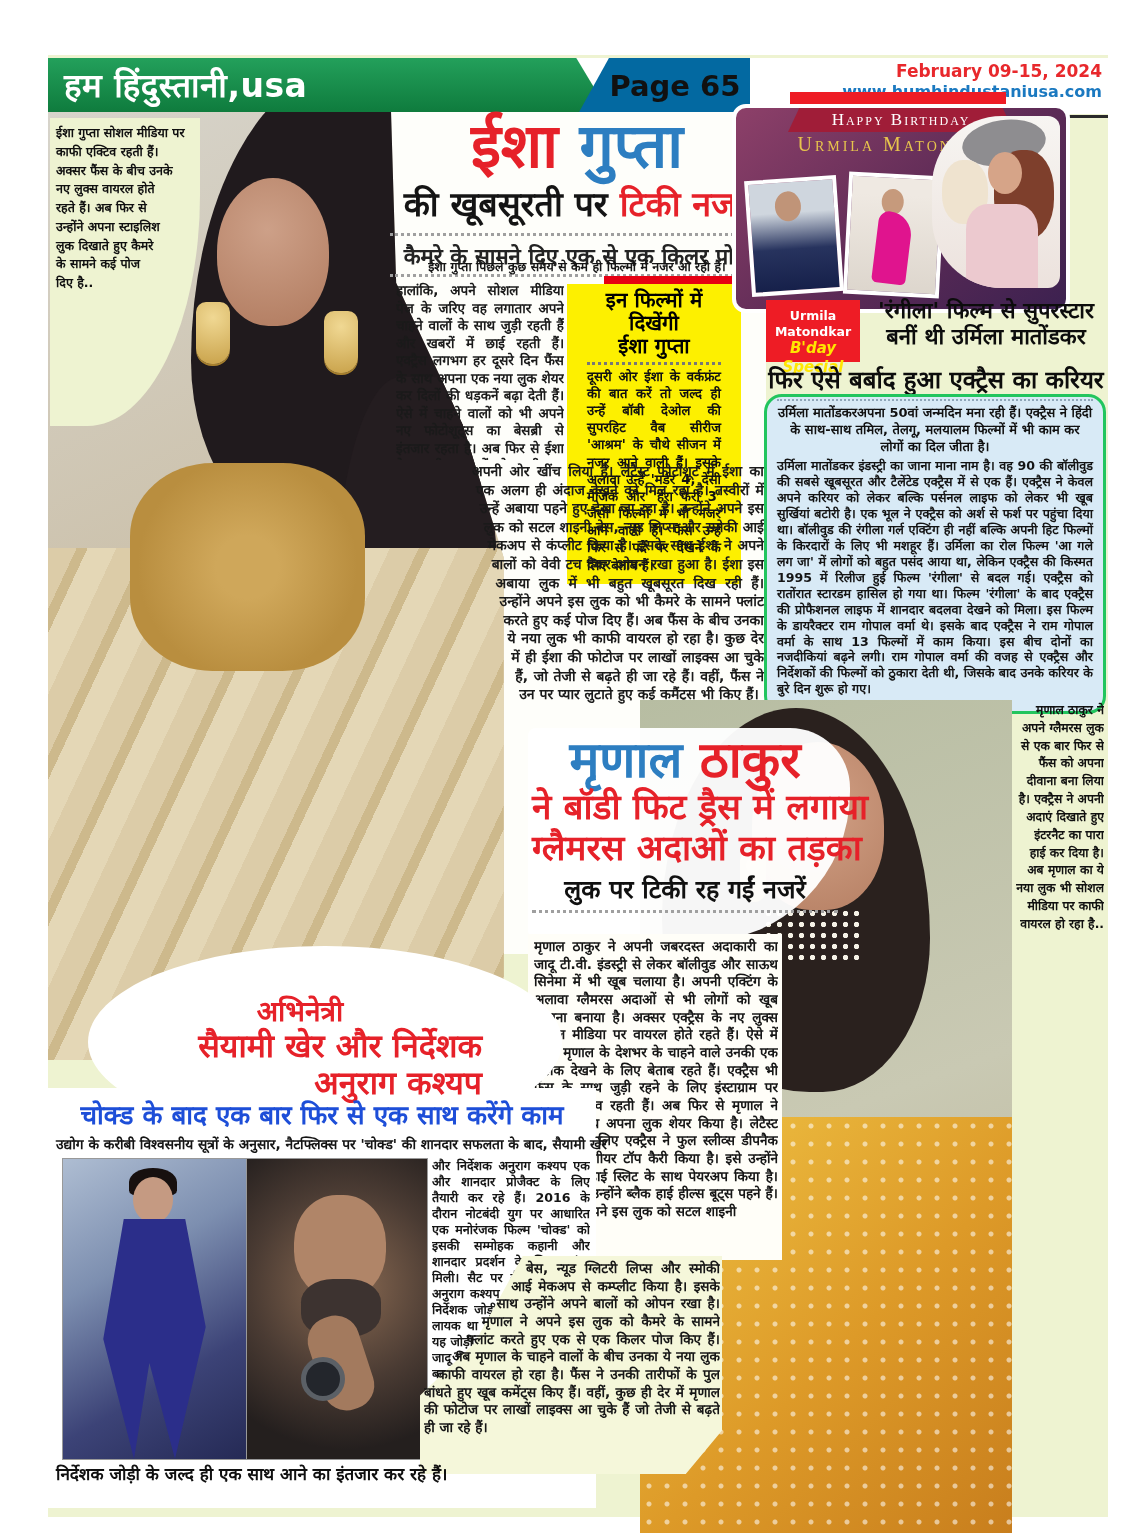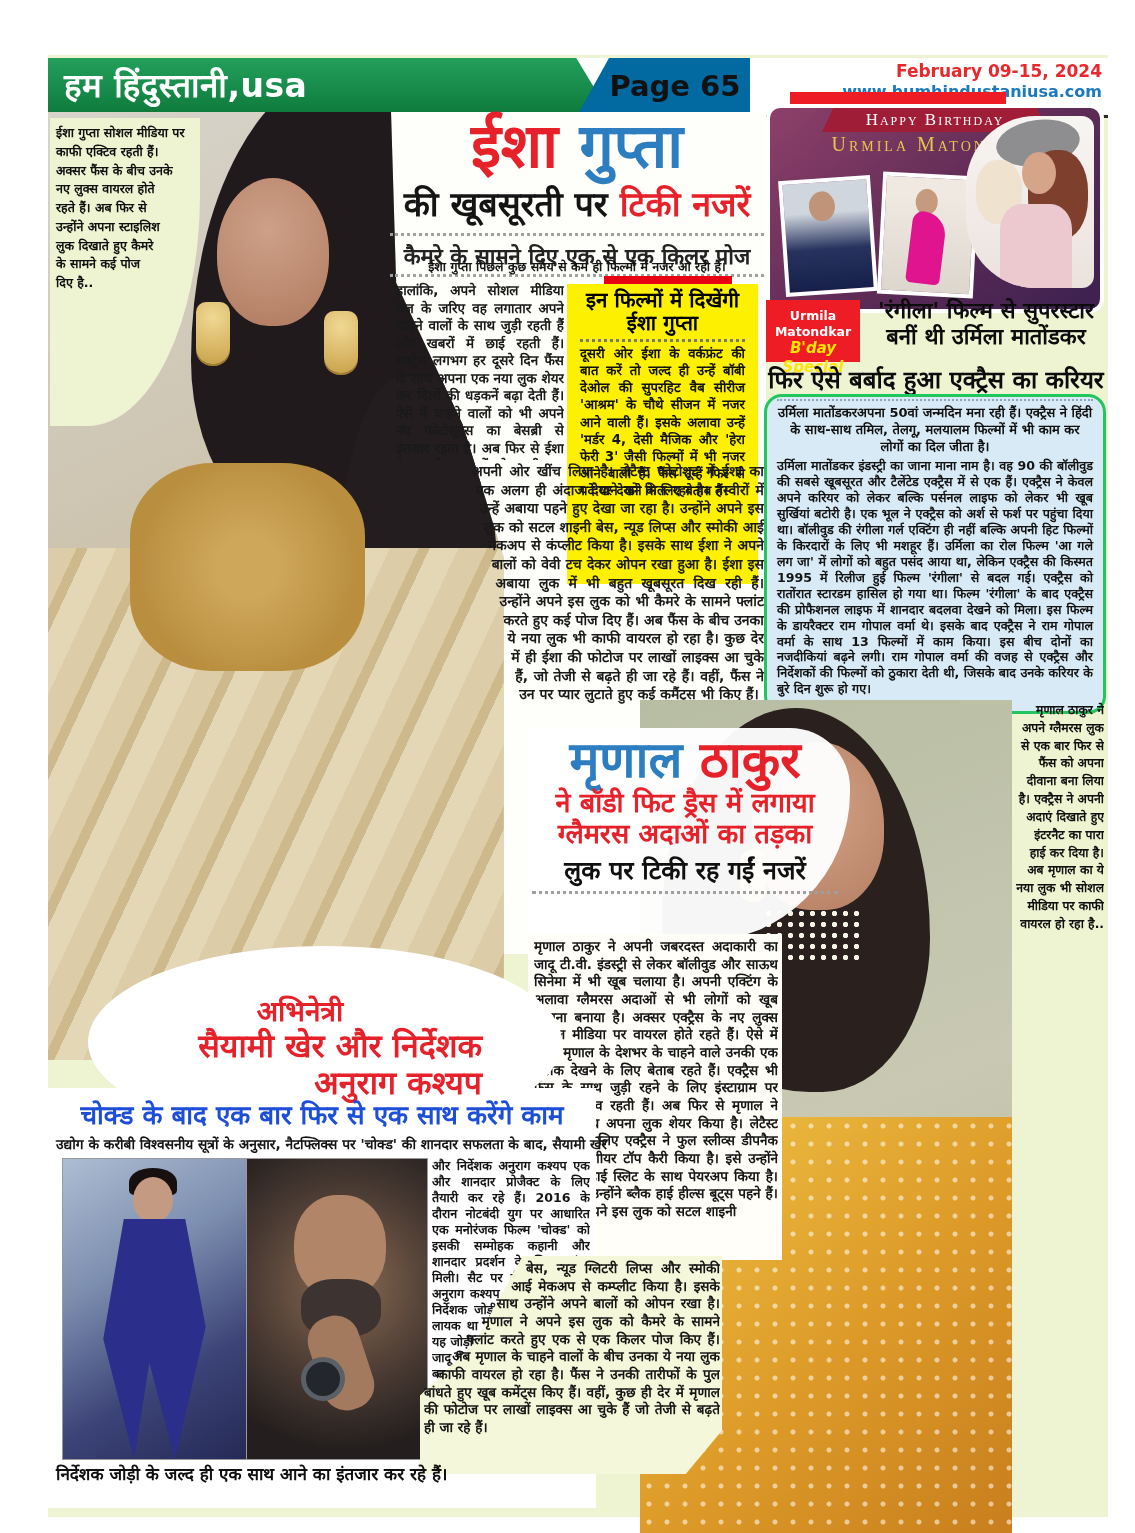--- a/index.html
+++ b/index.html
@@ -57,29 +57,29 @@
 
   .eb1{position:absolute;left:396px;top:282px;width:168px;height:178px;font-size:13.5px;font-weight:600;
       text-align:justify;line-height:1.3;overflow:hidden;color:#1a1a1a;}
   .eb2{position:absolute;left:452px;top:462px;width:312px;height:486px;font-size:14px;font-weight:600;
       text-align:justify;line-height:1.33;overflow:hidden;color:#1a1a1a;}
   .eb2::before{content:"";float:left;width:118px;height:482px;
       shape-outside:polygon(0 0,16px 0,118px 100%,0 100%);}
 
   
   .ybox-bar{position:absolute;left:604px;top:276px;width:128px;height:8px;background:#e60012;}
-  .ybox{position:absolute;left:567px;top:284px;width:191px;height:300px;background:#fdf000;
-      padding:5px 13px;box-sizing:border-box;overflow:hidden;}
+  .ybox{position:absolute;left:567px;top:284px;width:174px;height:300px;background:#fdf000;
+      padding:5px 20px;box-sizing:border-box;overflow:hidden;}
   .yb-t{font-size:20.5px;font-weight:800;text-align:center;line-height:1.12;color:#000;}
   .yb-div{border-top:3px dotted #777;margin:4px 0 3px;}
   .yb-b{font-size:13.2px;font-weight:700;text-align:justify;line-height:1.3;color:#111;}
 
   
   .u-bar{position:absolute;left:790px;top:92px;width:216px;height:15px;background:#ee1c25;}
-  .u-card{position:absolute;left:766px;top:104px;width:338px;height:209px;border-radius:14px;
+  .u-card{position:absolute;left:732px;top:104px;width:338px;height:209px;border-radius:14px;
       background:linear-gradient(140deg,#8d4069 0%,#5d2b56 55%,#3c2150 100%);
       border:4px solid #fff;box-sizing:border-box;overflow:hidden;}
   .u-banner{margin:0 auto;width:226px;background:#a01d38;clip-path:polygon(5% 0,95% 0,100% 100%,0 100%);
       text-align:center;color:#fff;font-family:"Liberation Serif",serif;font-variant:small-caps;
       font-size:17px;letter-spacing:2px;padding:2px 0;}
   .u-name{text-align:center;color:#e7c44c;font-family:"Liberation Serif",serif;font-variant:small-caps;
       font-size:20px;letter-spacing:3px;margin-top:1px;}
   .up1{position:absolute;left:12px;top:70px;width:84px;height:108px;border:4px solid #fff;transform:rotate(-4deg);
       background:linear-gradient(180deg,#cfd6de 28%,#27335e 62%,#16204a);}
   .up1::after{content:"";position:absolute;left:30%;top:8%;width:26px;height:30px;background:#c09478;border-radius:50%;}
@@ -129,21 +129,21 @@
   .m-hand{position:absolute;left:4%;top:34%;width:66px;height:160px;background:#cfa184;
       border-radius:40px;transform:rotate(14deg);}
 
   .cap-mru{position:absolute;left:1016px;top:702px;width:88px;height:312px;
       font-size:12.3px;font-weight:700;line-height:1.45;text-align:right;color:#101010;overflow:hidden;}
 
   .panel-mru{position:absolute;left:528px;top:728px;width:322px;height:214px;
       background:rgba(255,255,255,.96);border-radius:8px 60px 150px 12px;}
   .head-mru{position:absolute;left:532px;top:734px;width:306px;text-align:center;}
   .mh-t1{font-size:50px;font-weight:800;line-height:1.05;white-space:nowrap;}
-  .mh-t2{font-size:27px;font-weight:800;color:#e62129;line-height:1.18;white-space:nowrap;}
+  .mh-t2{font-size:35px;font-weight:800;color:#e62129;line-height:1.18;white-space:nowrap;}
   .mh-t4{font-size:25px;font-weight:800;color:#101010;margin-top:2px;white-space:nowrap;
       border-bottom:3px dotted #9f9f9f;padding-bottom:5px;}
   .panel-mb{position:absolute;left:528px;top:934px;width:254px;height:326px;background:#fffef8;}
   .mb1{position:absolute;left:534px;top:938px;width:244px;height:320px;font-size:13.6px;font-weight:600;
       text-align:justify;line-height:1.3;overflow:hidden;color:#161616;}
 
   .mru-yel{position:absolute;left:420px;top:1256px;width:302px;height:218px;background:#f5f7da;
       clip-path:polygon(34% 0,100% 0,100% 80%,88% 100%,0 100%,0 64%,18% 40%);}
   .mb2{position:absolute;left:424px;top:1260px;width:296px;height:212px;font-size:13.6px;font-weight:600;
       text-align:justify;line-height:1.3;overflow:hidden;color:#161616;}

